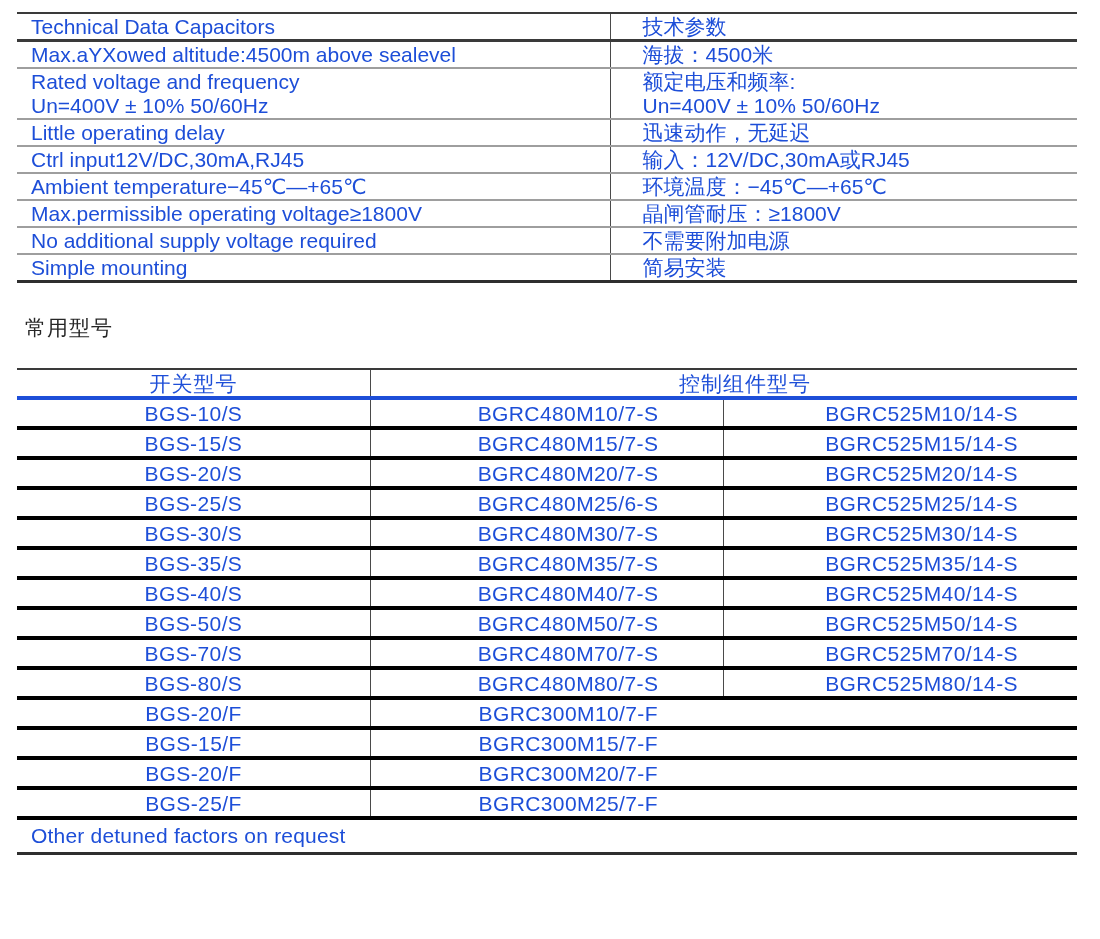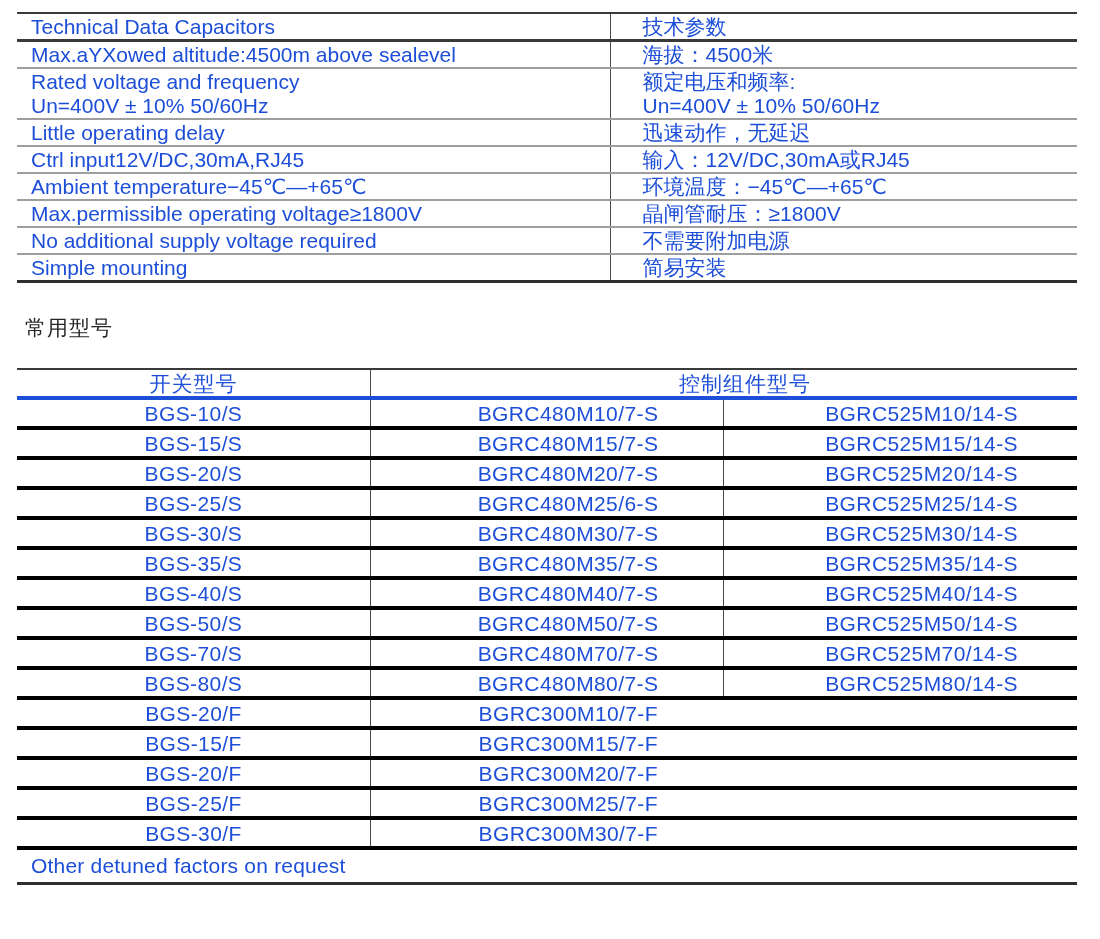--- a/index.html
+++ b/index.html
@@ -242,25 +242,20 @@
         <tr>
           <td>BGS-20/F</td>
           <td class="vline">BGRC300M20/7-F</td>
           <td class=""></td>
         </tr>
         <tr>
           <td>BGS-25/F</td>
           <td class="vline">BGRC300M25/7-F</td>
           <td class=""></td>
         </tr>
-        <tr>
-          <td>BGS-30/F</td>
-          <td class="vline">BGRC300M30/7-F</td>
-          <td class=""></td>
-        </tr>
       </tbody>
     <tbody>
       <tr class="footer">
         <td colspan="3">
           <span class="line">Other detuned factors on request</span>
 
         </td>
       </tr>
     </tbody>
   </table>

